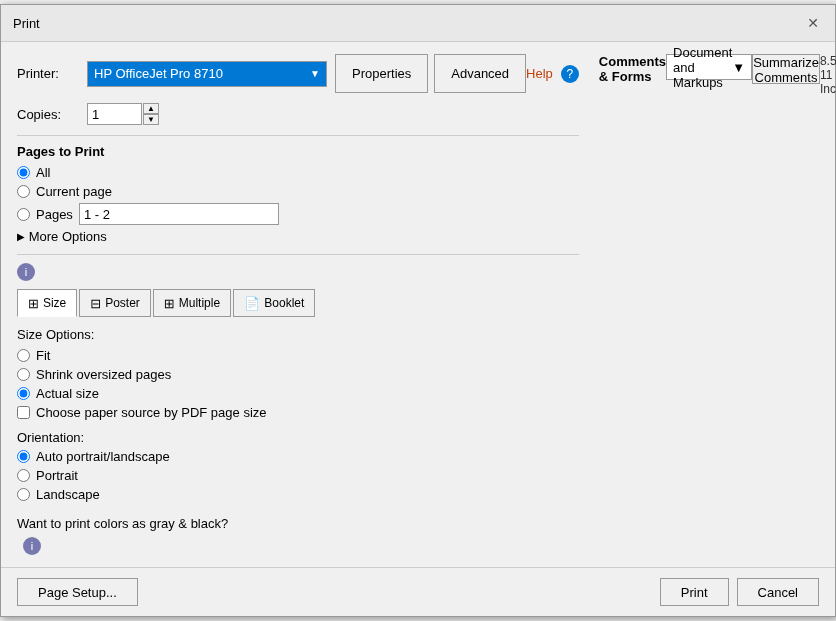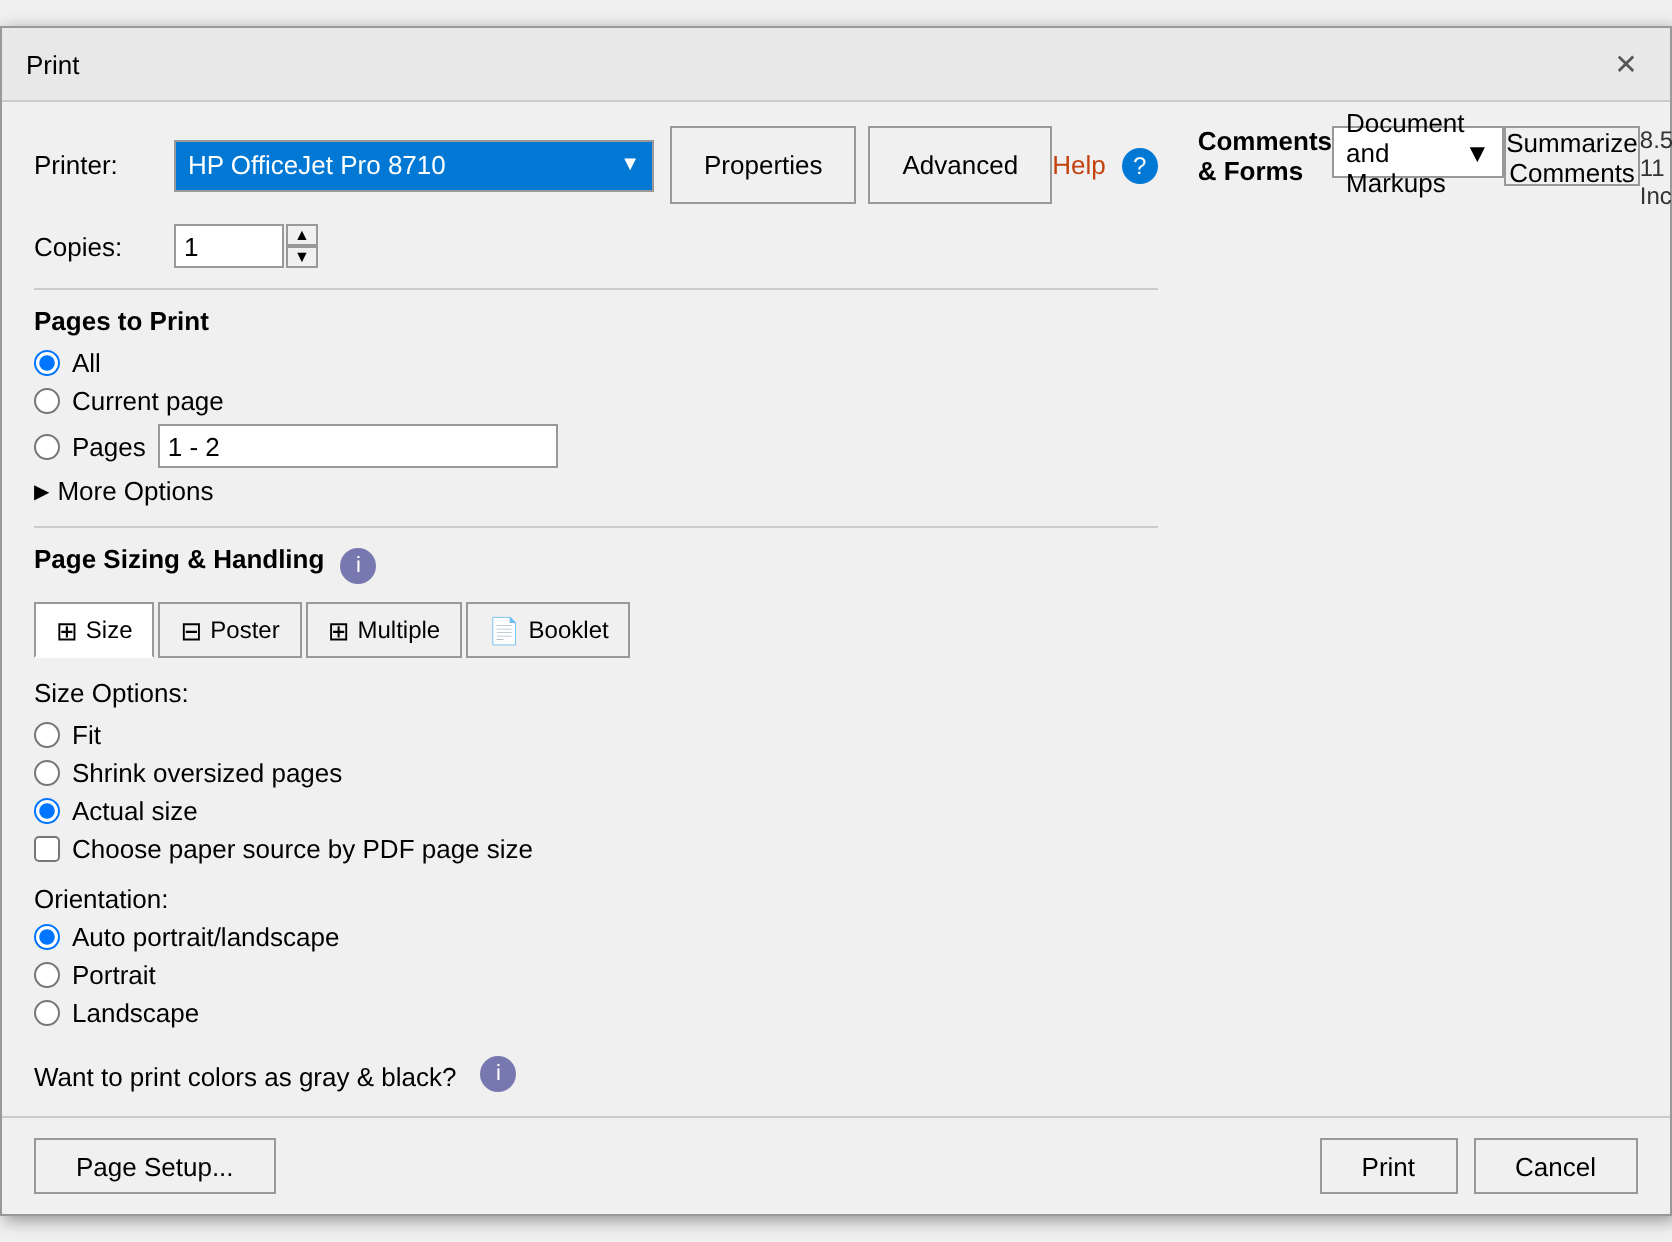--- a/index.html
+++ b/index.html
@@ -219,23 +219,24 @@
     }
     .checkbox-row input[type="checkbox"] {
       margin: 0;
       cursor: pointer;
     }
     .orientation-section {
       margin-top: 10px;
     }
     .print-colors-row {
       display: flex;
-      align-items: flex-end;
+      align-items: flex-start;
       gap: 6px;
       margin-top: 14px;
+      flex-direction: column;
     }
     
     .comments-forms-title {
       font-weight: bold;
       margin-bottom: 8px;
     }
     .dropdown-select {
       width: 100%;
       height: 26px;
       border: 1px solid #999;
@@ -428,21 +429,20 @@
         <div class="more-options">
           <span class="triangle">▶</span>
           <span>More Options</span>
         </div>
       </div>
 
       <hr class="divider">
 
       <div>
         <div class="page-sizing-header">
-          <span class="section-title">Page Sizing &amp; Handling</span>
           <div class="info-icon">i</div>
         </div>
 
         <div class="tab-bar">
           <button class="tab-btn active">
             <span class="tab-icon">⊞</span>
             <span>Size</span>
           </button>
           <button class="tab-btn">
             <span class="tab-icon">⊟</span>

